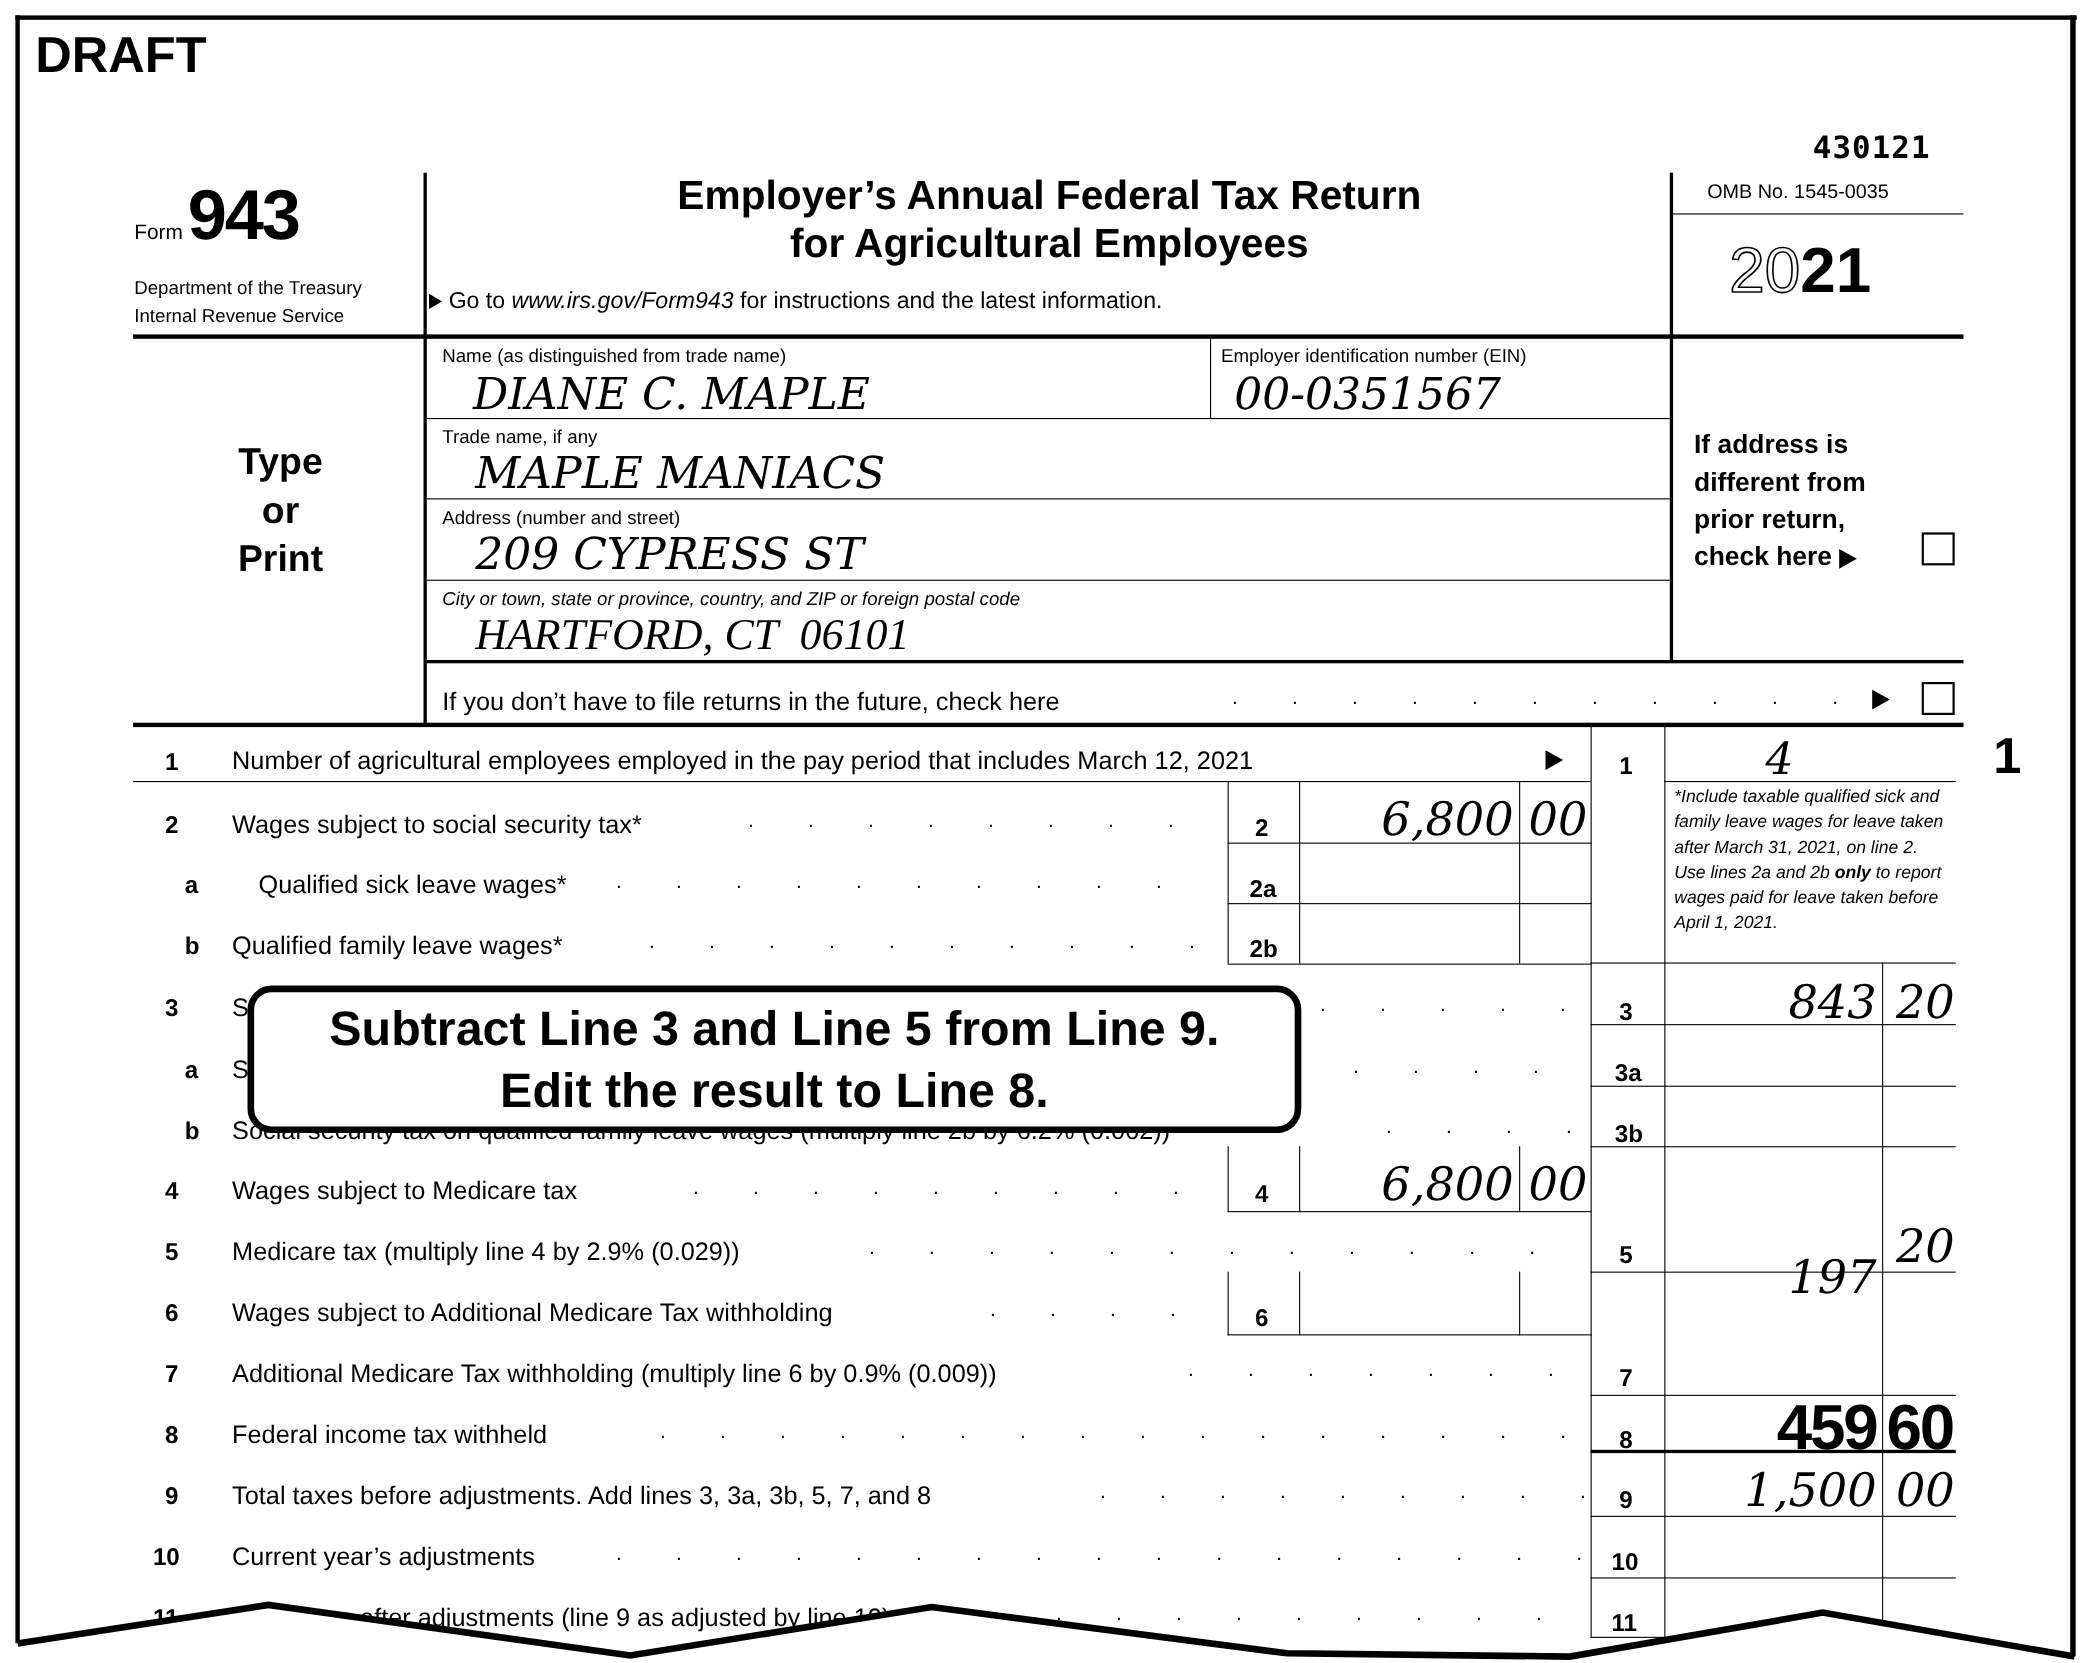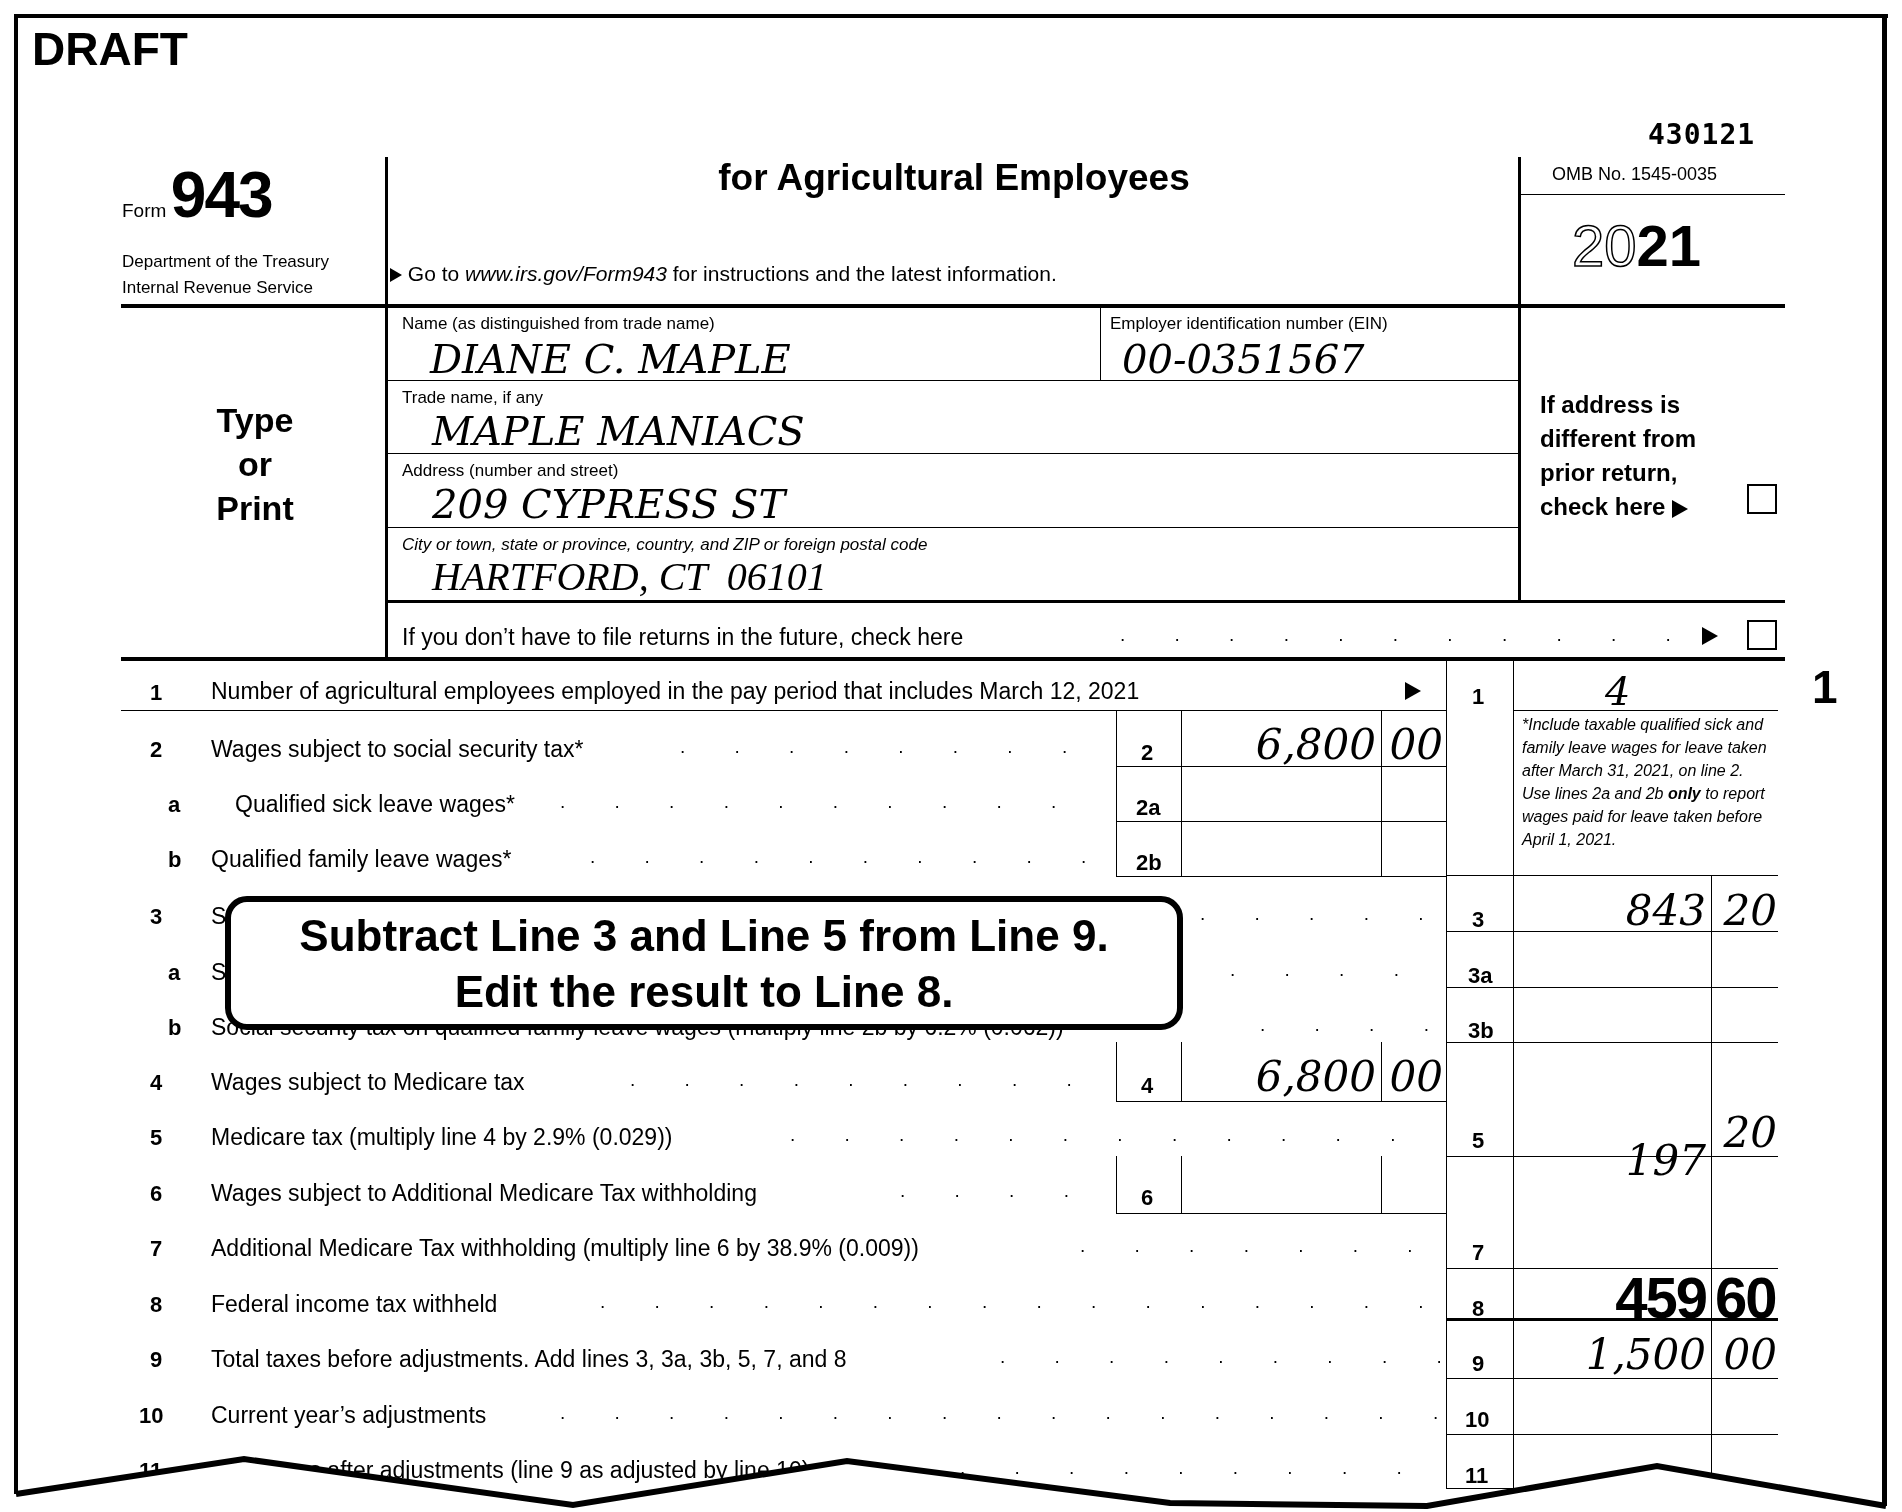--- a/index.html
+++ b/index.html
@@ -34,20 +34,21 @@
   <span style="font-size:19px;">Form</span>
   <span style="font-size:64px;font-weight:bold;letter-spacing:-2px;">943</span>
 </div>
 <div class="abs small" style="left:122px;top:252px;">Department of the Treasury</div>
 <div class="abs small" style="left:122px;top:278px;">Internal Revenue Service</div>
 
 <div class="vline vthick" style="left:385px;top:157px;height:502px;"></div>
 <div class="vline vthick" style="left:1518px;top:157px;height:445px;"></div>
 
 <div class="abs" style="left:390px;top:156px;width:1128px;text-align:center;font-weight:bold;font-size:37px;line-height:44px;">
+  <div>Employer’s Annual Federal Tax Return</div>
   <div>for Agricultural Employees</div>
 </div>
 <div class="abs" style="left:390px;top:262px;width:1128px;font-size:21px;">
   <span class="tri" style="border-top-width:7px;border-bottom-width:7px;border-left-width:12px;"></span>
   <span>Go to </span><i>www.irs.gov/Form943</i><span> for instructions and the latest information.</span>
 </div>
 
 <div class="abs small" style="left:1552px;top:164px;font-size:18px;">OMB No. 1545-0035</div>
 <div class="hline" style="left:1520px;top:194px;width:265px;"></div>
 <div class="abs" style="left:1572px;top:212px;font-size:58px;font-weight:bold;">
@@ -178,21 +179,21 @@
 <div class="vline" style="left:1116px;top:1156px;height:58px;"></div>
 <div class="vline" style="left:1181px;top:1156px;height:58px;"></div>
 <div class="vline" style="left:1381px;top:1156px;height:58px;"></div>
 <div class="hline" style="left:1116px;top:1213px;width:331px;"></div>
 <div class="abs num" style="left:150px;top:1181px;">6</div>
 <div class="abs lbl" style="left:211px;top:1180px;font-size:23px;">Wages subject to Additional Medicare Tax withholding</div>
 <div class="dots" style="left:900px;top:1180px;width:200px;">. . . . . .</div>
 <div class="abs num" style="left:1141px;top:1185px;">6</div>
 
 <div class="abs num" style="left:150px;top:1236px;">7</div>
-<div class="abs lbl" style="left:211px;top:1235px;font-size:23px;">Additional Medicare Tax withholding (multiply line 6 by 38.9% (0.009))</div>
+<div class="abs lbl" style="left:211px;top:1235px;font-size:23px;">Additional Medicare Tax withholding (multiply line 6 by 0.9% (0.009))</div>
 <div class="dots" style="left:1080px;top:1235px;width:360px;">. . . . . . . . .</div>
 <div class="abs num" style="left:1472px;top:1240px;">7</div>
 <div class="hline" style="left:1446px;top:1268px;width:332px;"></div>
 
 <div class="abs num" style="left:150px;top:1292px;">8</div>
 <div class="abs lbl" style="left:211px;top:1291px;font-size:23px;">Federal income tax withheld</div>
 <div class="dots" style="left:600px;top:1291px;width:840px;">. . . . . . . . . . . . . . . . . . . . . . .</div>
 <div class="abs num" style="left:1472px;top:1296px;">8</div>
 <div class="field-val" style="left:1513px;width:193px;top:1264px;font-size:58px;font-weight:bold;letter-spacing:-2px;">459</div>
 <div class="field-val" style="left:1711px;width:82px;top:1264px;font-size:58px;font-weight:bold;letter-spacing:-2px;text-align:left;padding-left:4px;">60</div>

